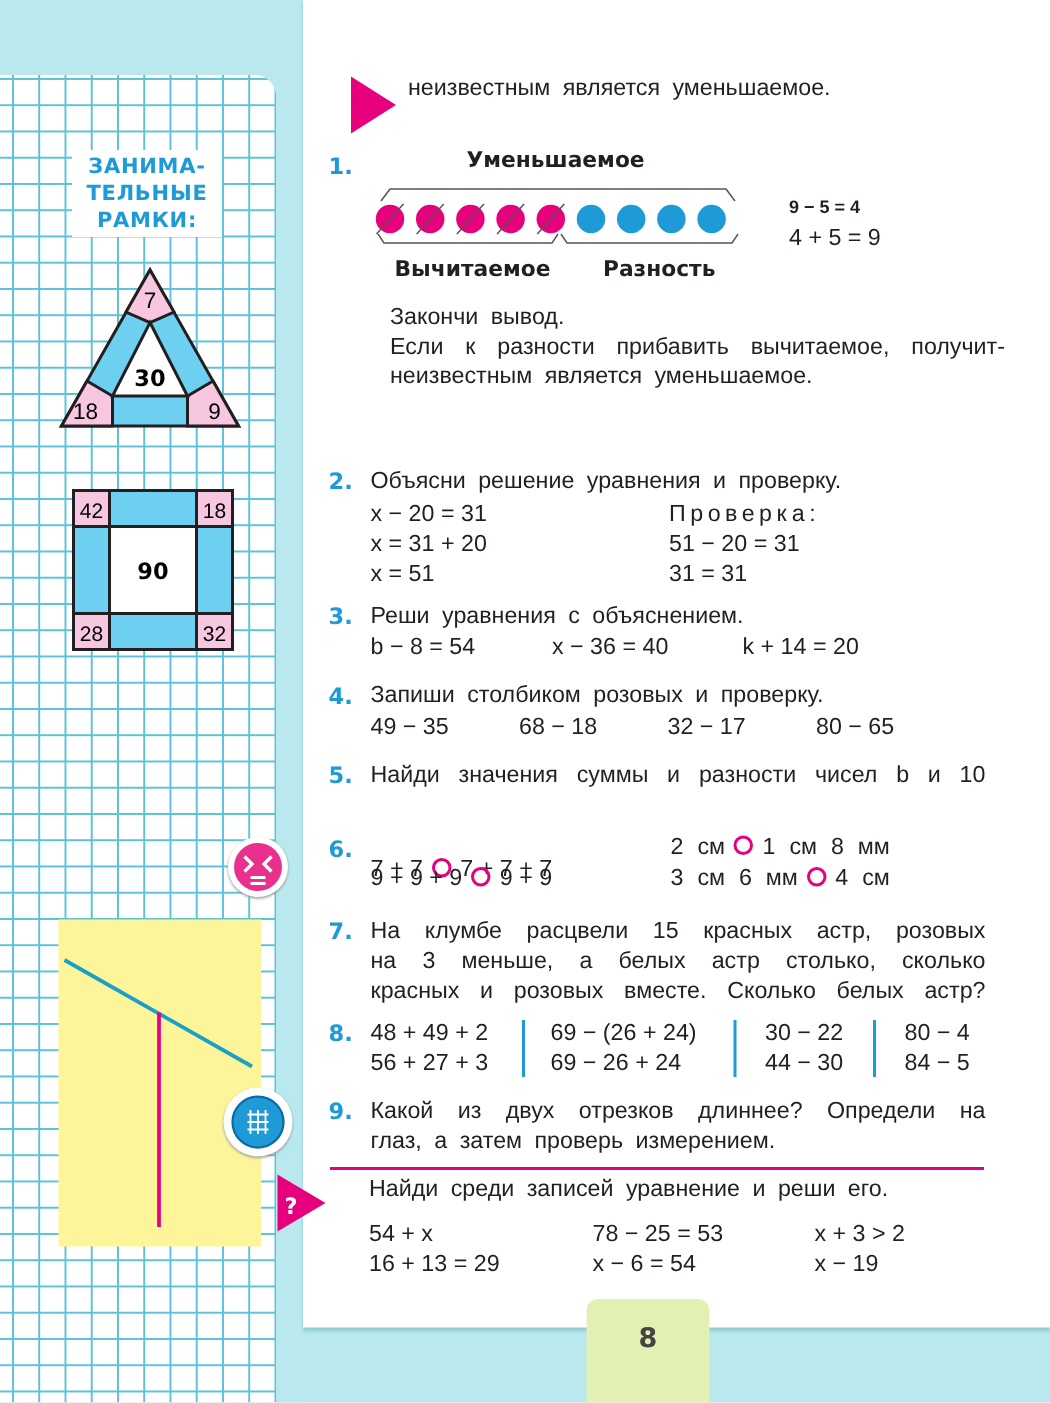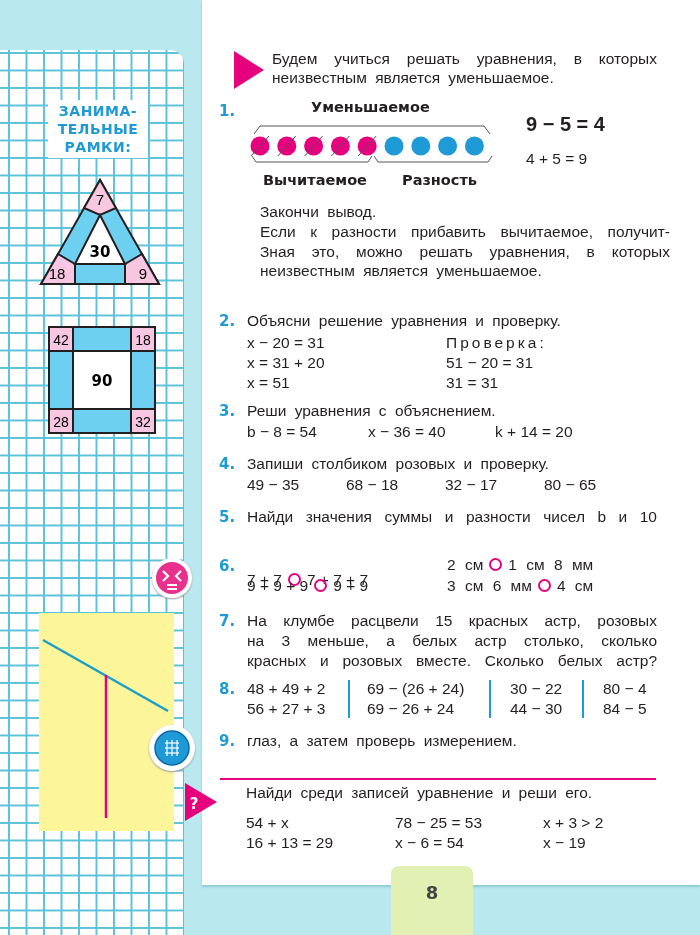--- a/index.html
+++ b/index.html
@@ -87,21 +87,20 @@
     </g>
   </svg>
 </div>
 
 <div class="page"></div>
 
 <svg class="abs" style="left:233px;top:50px" width="32" height="40">
   <polygon points="1,1 31,20 1,39" fill="#e6007e"></polygon>
 </svg>
 <div class="row txt" style="left:272px;top:49px;width:385px;text-align:justify;">
-  <div style="text-align-last:justify">Будем учиться решать уравнения, в которых</div>
   <div>неизвестным является уменьшаемое.</div>
 </div>
 
 <div class="num" style="left:219px;top:102px">1.</div>
 <div class="row bold" style="left:311px;top:99px;font-family:'DejaVu Sans',sans-serif;font-size:14.5px">Уменьшаемое</div>
 <svg class="abs" style="left:248px;top:122px" width="248" height="50" id="dots-svg">
   <path d="M6,12 L12,4 L236,4 L242,12" fill="none" stroke="#555" stroke-width="1"></path>
   <path d="M4,34 L8,40 L120,40 L124,34" fill="none" stroke="#555" stroke-width="1"></path>
   <path d="M126,34 L130,40 L240,40 L244,34" fill="none" stroke="#555" stroke-width="1"></path>
 <circle cx="12" cy="24" r="9.5" fill="#e6007e"></circle>
@@ -114,27 +113,26 @@
     <line x1="83.4" y1="34" x2="101.4" y2="14" stroke="#555" stroke-width="1"></line>
     <circle cx="119.2" cy="24" r="9.5" fill="#e6007e"></circle>
     <line x1="110.2" y1="34" x2="128.2" y2="14" stroke="#555" stroke-width="1"></line>
     <circle cx="146" cy="24" r="9.5" fill="#1e9ad6"></circle>
     <circle cx="172.8" cy="24" r="9.5" fill="#1e9ad6"></circle>
     <circle cx="199.6" cy="24" r="9.5" fill="#1e9ad6"></circle>
     <circle cx="226.4" cy="24" r="9.5" fill="#1e9ad6"></circle>
   </svg>
 <div class="row bold" style="left:263px;top:172px;font-family:'DejaVu Sans',sans-serif;font-size:14.5px">Вычитаемое</div>
 <div class="row bold" style="left:402px;top:172px;font-family:'DejaVu Sans',sans-serif;font-size:14.5px">Разность</div>
-<div class="row math bold" style="left:526px;top:113px;font-size:20px">9 − 5 = 4</div>
+<div class="row math bold" style="left:526px;top:131px;font-size:12px">9 − 5 = 4</div>
 <div class="row math" style="left:526px;top:150px">4 + 5 = 9</div>
 
 <div class="row txt" style="left:260px;top:202px;width:410px">
   <div>Закончи вывод.</div>
   <div style="text-align:justify;text-align-last:justify;margin-top:1px">Если к разности прибавить вычитаемое, получит-</div>
-  <div style="text-align:justify;text-align-last:justify;margin-top:1px">Зная это, можно решать уравнения, в которых</div>
   <div>неизвестным является уменьшаемое.</div>
 </div>
 
 <div class="num" style="left:219px;top:312px">2.</div>
 <div class="row txt" style="left:247px;top:311px">Объясни решение уравнения и проверку.</div>
 <div class="row math" style="left:247px;top:333px;line-height:20px;font-style:normal">
   <div>x − 20 = 31</div>
   <div>x = 31 + 20</div>
   <div>x = 51</div>
 </div>
@@ -199,20 +197,21 @@
   <div>44 − 30</div>
 </div>
 <div class="vbar" style="left:582px;top:680px;height:38px"></div>
 <div class="row math" style="left:603px;top:679px;line-height:20px">
   <div>80 − 4</div>
   <div>84 − 5</div>
 </div>
 
 <div class="num" style="left:219px;top:732px">9.</div>
 <div class="row txt" style="left:247px;top:731px;width:410px;line-height:20px">
+  <div style="text-align:justify;text-align-last:justify">Какой из двух отрезков длиннее? Определи на</div>
   <div>глаз, а затем проверь измерением.</div>
 </div>
 
 <div class="abs" style="left:220px;top:778px;width:436px;height:2px;background:#e6007e"></div>
 <svg class="abs" style="left:184px;top:782px" width="34" height="40">
   <polygon points="1,1 33,20 1,39" fill="#e6007e"></polygon>
   <text x="10" y="27" text-anchor="middle" fill="#fff" font-family="DejaVu Sans, sans-serif" font-weight="bold" font-size="15">?</text>
 </svg>
 <div class="row txt" style="left:246px;top:783px">Найди среди записей уравнение и реши его.</div>
 <div class="row math" style="left:246px;top:814px">54 + x</div>

